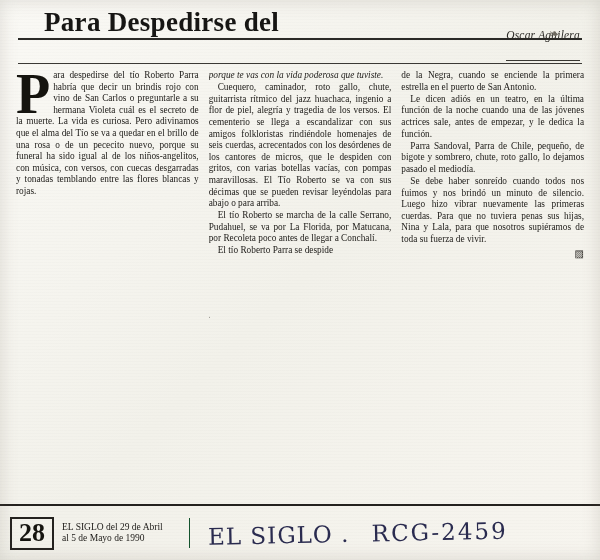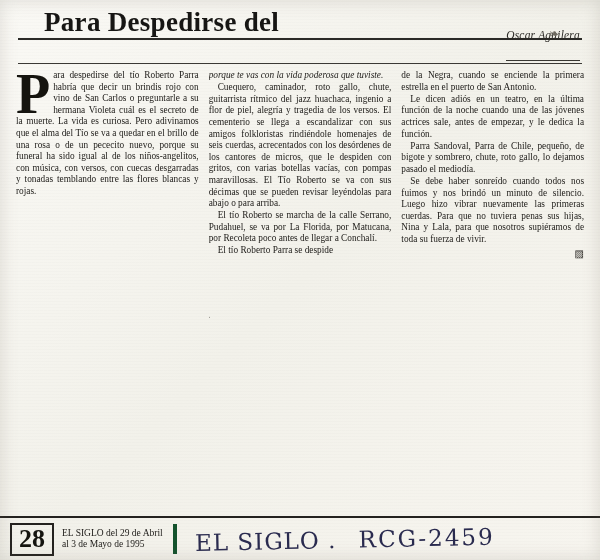--- a/index.html
+++ b/index.html
@@ -138,43 +138,43 @@
     font-size: 12px;
     color: #4a4740;
     transform: rotate(12deg);
   }
   
   .footer {
     position: absolute;
     left: 0;
     right: 0;
     bottom: 0;
-    height: 44px;
+    height: 56px;
     border-top: 2px solid #24221f;
     display: flex;
     align-items: center;
     padding: 0 10px;
     box-sizing: border-box;
   }
   .page-num {
     font-family: "Liberation Serif", serif;
     font-weight: bold;
     font-size: 26px;
     border: 2px solid #24221f;
     padding: 1px 7px 2px 7px;
     line-height: 1;
     color: #15140f;
     margin-right: 8px;
   }
   .footer-meta {
     font-size: 9.5px;
     line-height: 11px;
     color: #1d1b18;
-    border-right: 4px solid #14532d;
-    padding-right: 10px;
+    border-right: 1px solid #14532d;
+    padding-right: 26px;
     height: 30px;
     display: flex;
     flex-direction: column;
     justify-content: center;
   }
   .handwriting {
     flex: 1;
     font-family: "DejaVu Serif", serif;
     font-size: 23px;
     color: #2a2b4f;
@@ -239,21 +239,21 @@
         <span class="end-mark">▨</span>
       </div>
 
     </div>
   </div>
 
   <div class="footer">
     <div class="page-num">28</div>
     <div class="footer-meta">
       <span>EL SIGLO del  29 de Abril</span>
-      <span>al 3 de Mayo de 1995</span>
+      <span>al 5 de Mayo de 1990</span>
     </div>
     <div class="handwriting">
       <span>EL SIGLO .</span>
       <span class="hw2">RCG-2459</span>
     </div>
   </div>
 
   <div class="edge-shadow"></div>
 </div>
 

